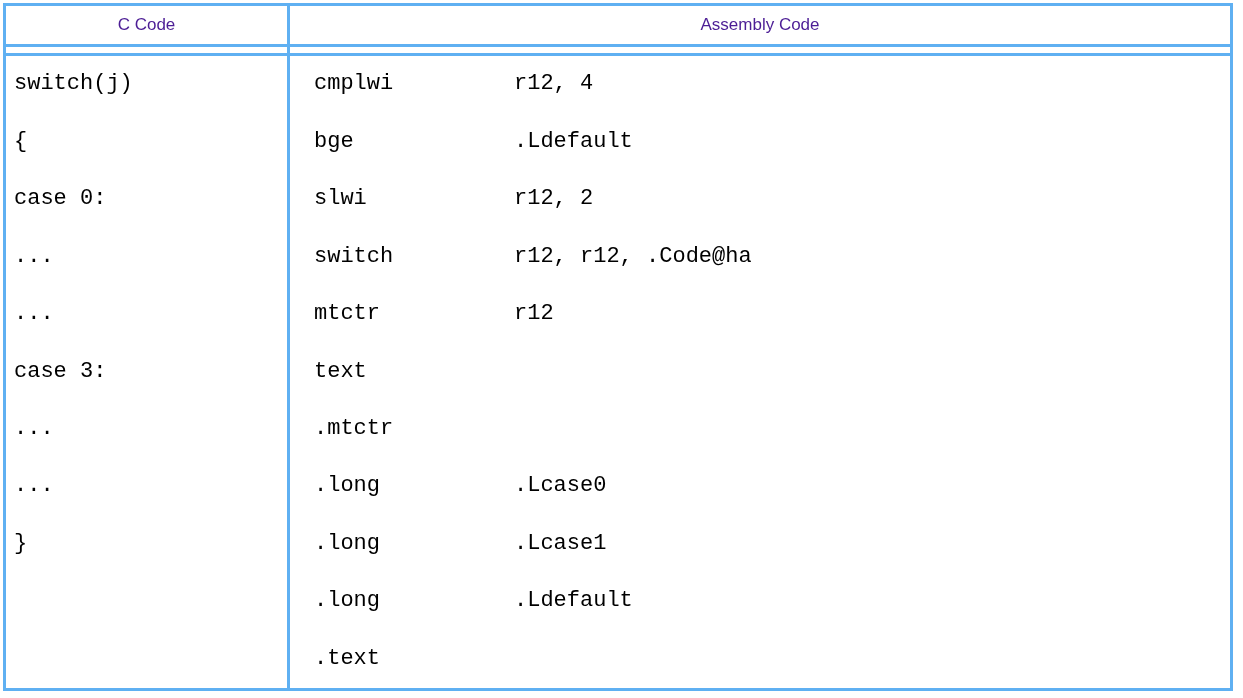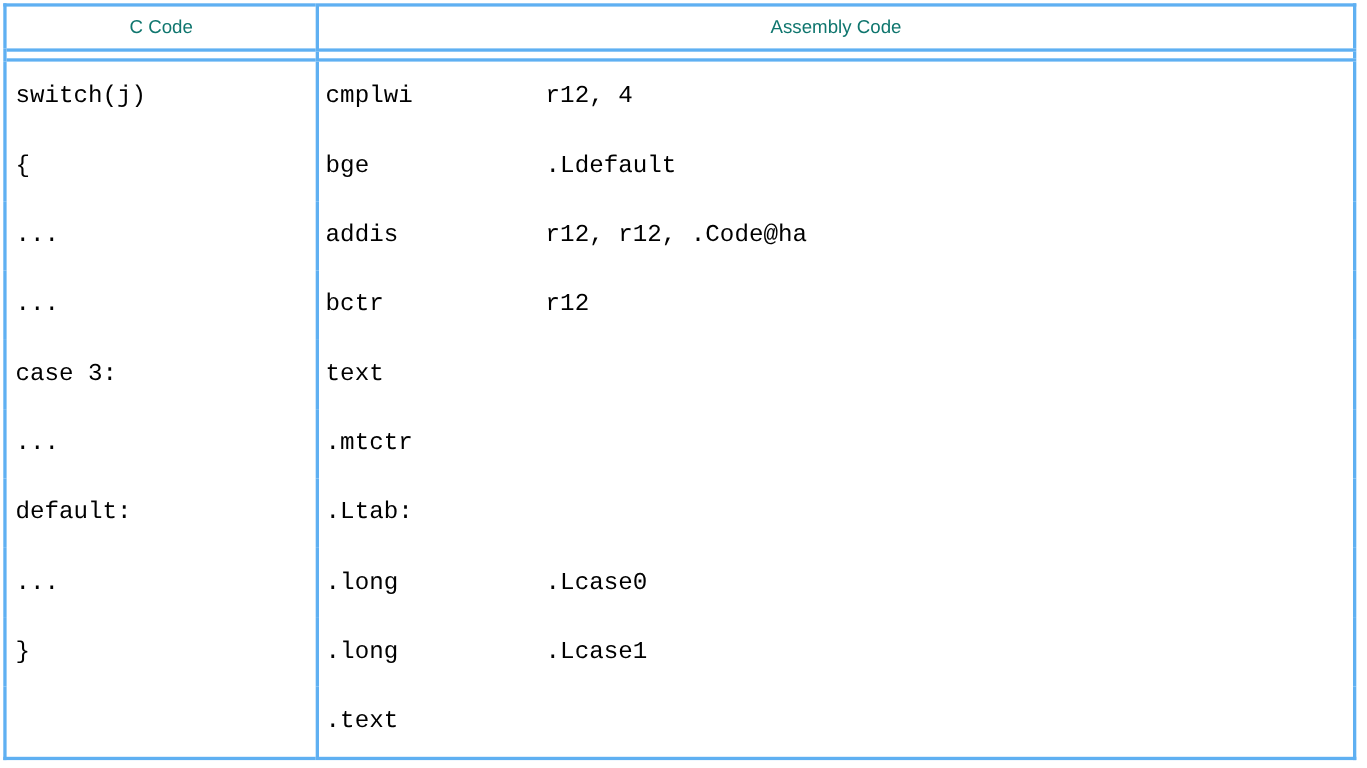--- a/index.html
+++ b/index.html
@@ -42,21 +42,21 @@
 
   
   thead th {
     height: 38px;
     padding: 0;
     margin: 0;
     text-align: center;
     vertical-align: middle;
     font-weight: normal;
     font-size: 17px;
-    color: #0f766e;
+    color: #4c1d95;
     font-family: "Liberation Sans", sans-serif;
     border-right: 3px solid var(--rule);
   }
   thead th.last { border-right: none; margin-top: 32px; }
 
   
   thead tr { border-bottom: 3px solid var(--rule); }
 
   tr.rule-gap td {
     height: 4px;
@@ -83,21 +83,21 @@
     vertical-align: middle;
     font-family: "Liberation Mono", "DejaVu Sans Mono", monospace;
     font-size: 22px;
     line-height: 46.5px;
     color: #000000;
     white-space: pre;
     border-right: 3px solid var(--rule);
   }
   tbody.body-grid td.asm-cell {
     border-right: none;
-    padding-left: 6px;
+    padding-left: 24px;
   }
 
   .mnemonic {
     display: inline-block;
     width: 200px;
   }
   .operand {
     display: inline-block;
   }
 </style>
@@ -129,46 +129,50 @@
 
     <tr>
           <td class="c-cell">switch(j)</td>
           <td class="asm-cell"><span class="mnemonic">cmplwi</span><span class="operand">r12, 4</span></td>
         </tr>
         <tr>
           <td class="c-cell">{</td>
           <td class="asm-cell"><span class="mnemonic">bge</span><span class="operand">.Ldefault</span></td>
         </tr>
         <tr>
-          <td class="c-cell">...</td>
-          <td class="asm-cell"><span class="mnemonic">addis</span><span class="operand">r12, r12, .Code@ha</span></td>
+          <td class="c-cell">case 0:</td>
+          <td class="asm-cell"><span class="mnemonic">slwi</span><span class="operand">r12, 2</span></td>
         </tr>
         <tr>
           <td class="c-cell">...</td>
-          <td class="asm-cell"><span class="mnemonic">bctr</span><span class="operand">r12</span></td>
+          <td class="asm-cell"><span class="mnemonic">switch</span><span class="operand">r12, r12, .Code@ha</span></td>
+        </tr>
+        <tr>
+          <td class="c-cell">...</td>
+          <td class="asm-cell"><span class="mnemonic">mtctr</span><span class="operand">r12</span></td>
         </tr>
         <tr>
           <td class="c-cell">case 3:</td>
           <td class="asm-cell"><span class="mnemonic">text</span><span class="operand"></span></td>
         </tr>
         <tr>
           <td class="c-cell">...</td>
           <td class="asm-cell"><span class="mnemonic">.mtctr</span><span class="operand"></span></td>
-        </tr>
-        <tr>
-          <td class="c-cell">default:</td>
-          <td class="asm-cell"><span class="mnemonic">.Ltab:</span><span class="operand"></span></td>
         </tr>
         <tr>
           <td class="c-cell">...</td>
           <td class="asm-cell"><span class="mnemonic">.long</span><span class="operand">.Lcase0</span></td>
         </tr>
         <tr>
           <td class="c-cell">}</td>
           <td class="asm-cell"><span class="mnemonic">.long</span><span class="operand">.Lcase1</span></td>
         </tr>
         <tr>
           <td class="c-cell"></td>
+          <td class="asm-cell"><span class="mnemonic">.long</span><span class="operand">.Ldefault</span></td>
+        </tr>
+        <tr>
+          <td class="c-cell"></td>
           <td class="asm-cell"><span class="mnemonic">.text</span><span class="operand"></span></td>
         </tr>
       </tbody>
   </table>
 </div>
 
 </body></html>

